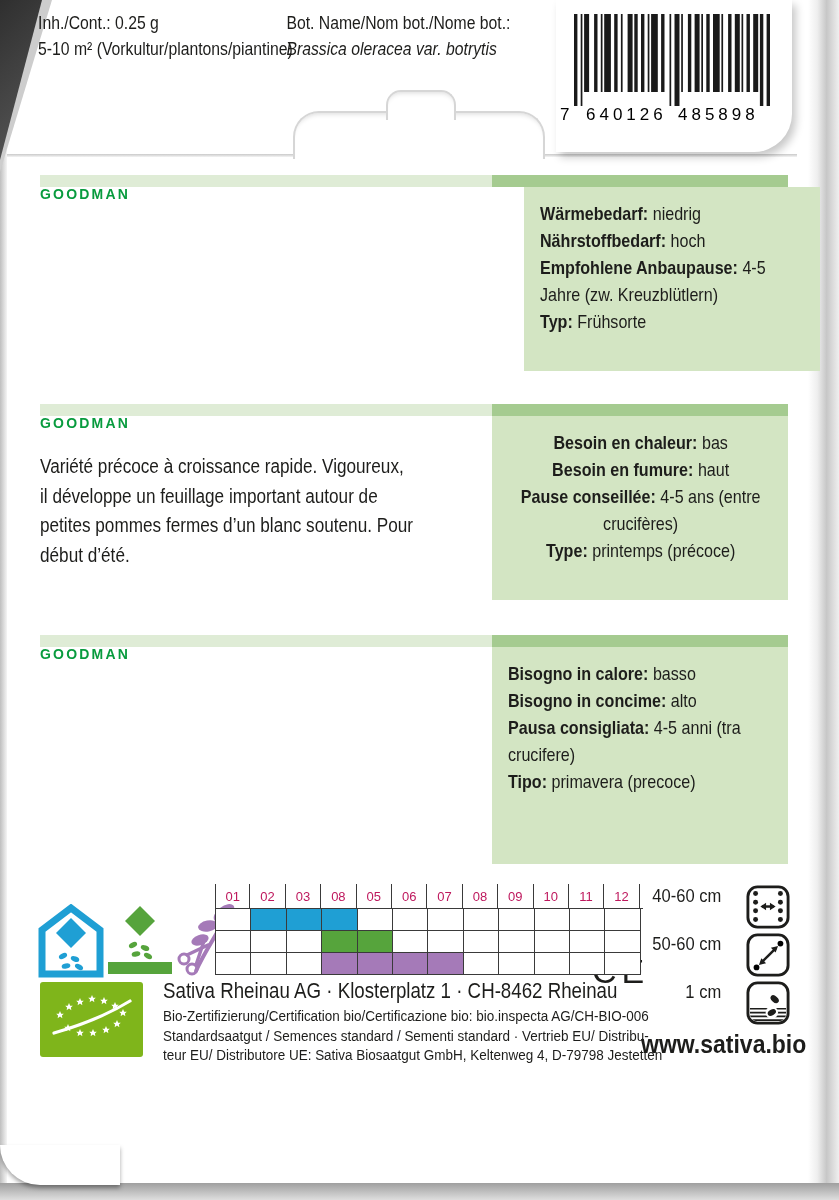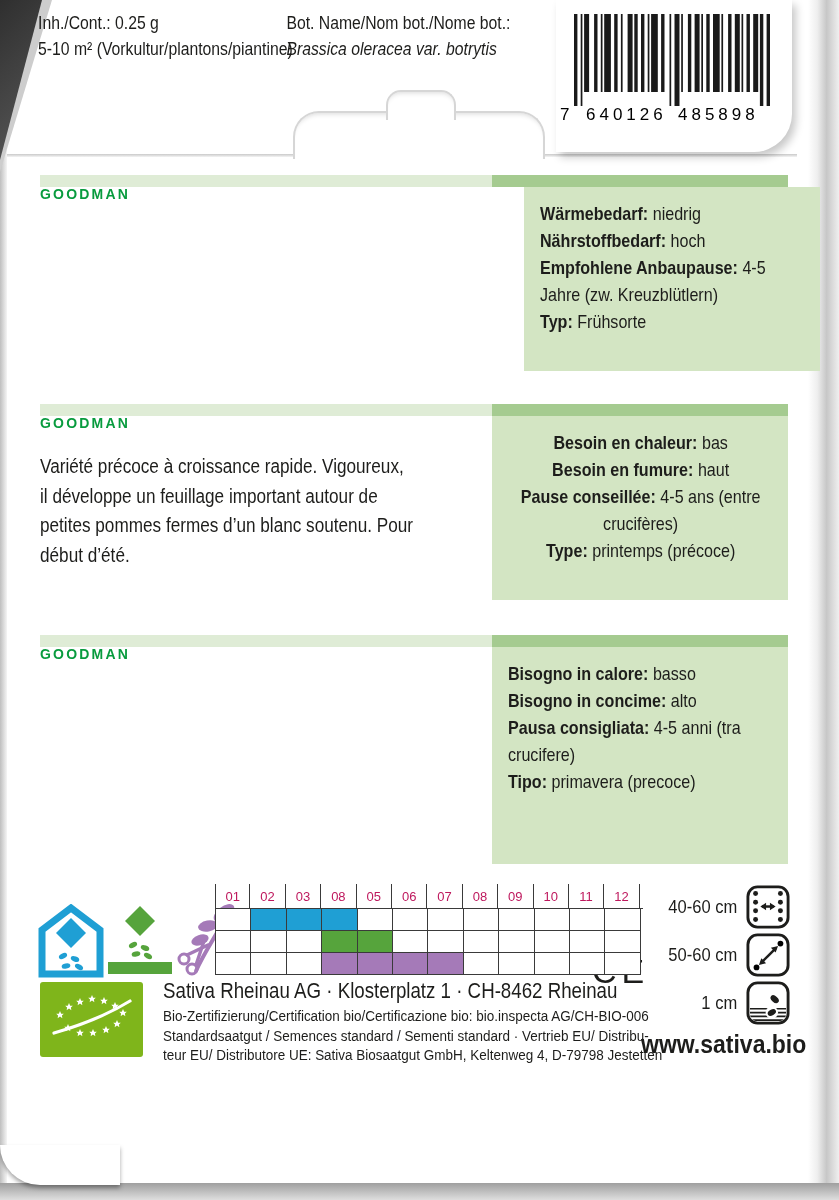--- a/index.html
+++ b/index.html
@@ -68,21 +68,21 @@
   .cal-cell{width:35.4px;height:22px;box-sizing:border-box;border-right:1.6px solid #3a3a3a;
     border-bottom:1.6px solid #3a3a3a;background:#fff;}
 
   .cal-icon{position:absolute;z-index:1;}
   #icon-greenhouse{left:38px;top:904px;}
   #icon-outdoor{left:106px;top:904px;}
   #icon-harvest{left:174px;top:901px;}
 
   
   #spacing{position:absolute;left:638px;top:885px;width:152px;}
-  .sp-row{display:flex;align-items:center;justify-content:flex-end;height:43px;margin-bottom:5px;}
+  .sp-row{display:flex;justify-content:flex-end;height:43px;margin-bottom:5px;gap:16px;}
   .sp-label{font-size:19px;margin-right:9px;white-space:nowrap;transform:scaleX(.87);transform-origin:100% 50%;}
   .website{position:absolute;left:641px;top:1030px;font-size:25px;font-weight:bold;white-space:nowrap;
     transform:scaleX(.92);transform-origin:0 0;}
 
   
   #eu-logo{position:absolute;left:40px;top:982px;}
   .addr{position:absolute;left:163px;top:979px;font-size:21.5px;white-space:nowrap;
     transform:scaleX(.87);transform-origin:0 0;}
   .ce{position:absolute;left:592px;top:952px;font-size:34px;letter-spacing:5px;font-weight:400;}
   .fineprint{position:absolute;left:163px;top:1006px;font-size:15.5px;line-height:19.5px;}

